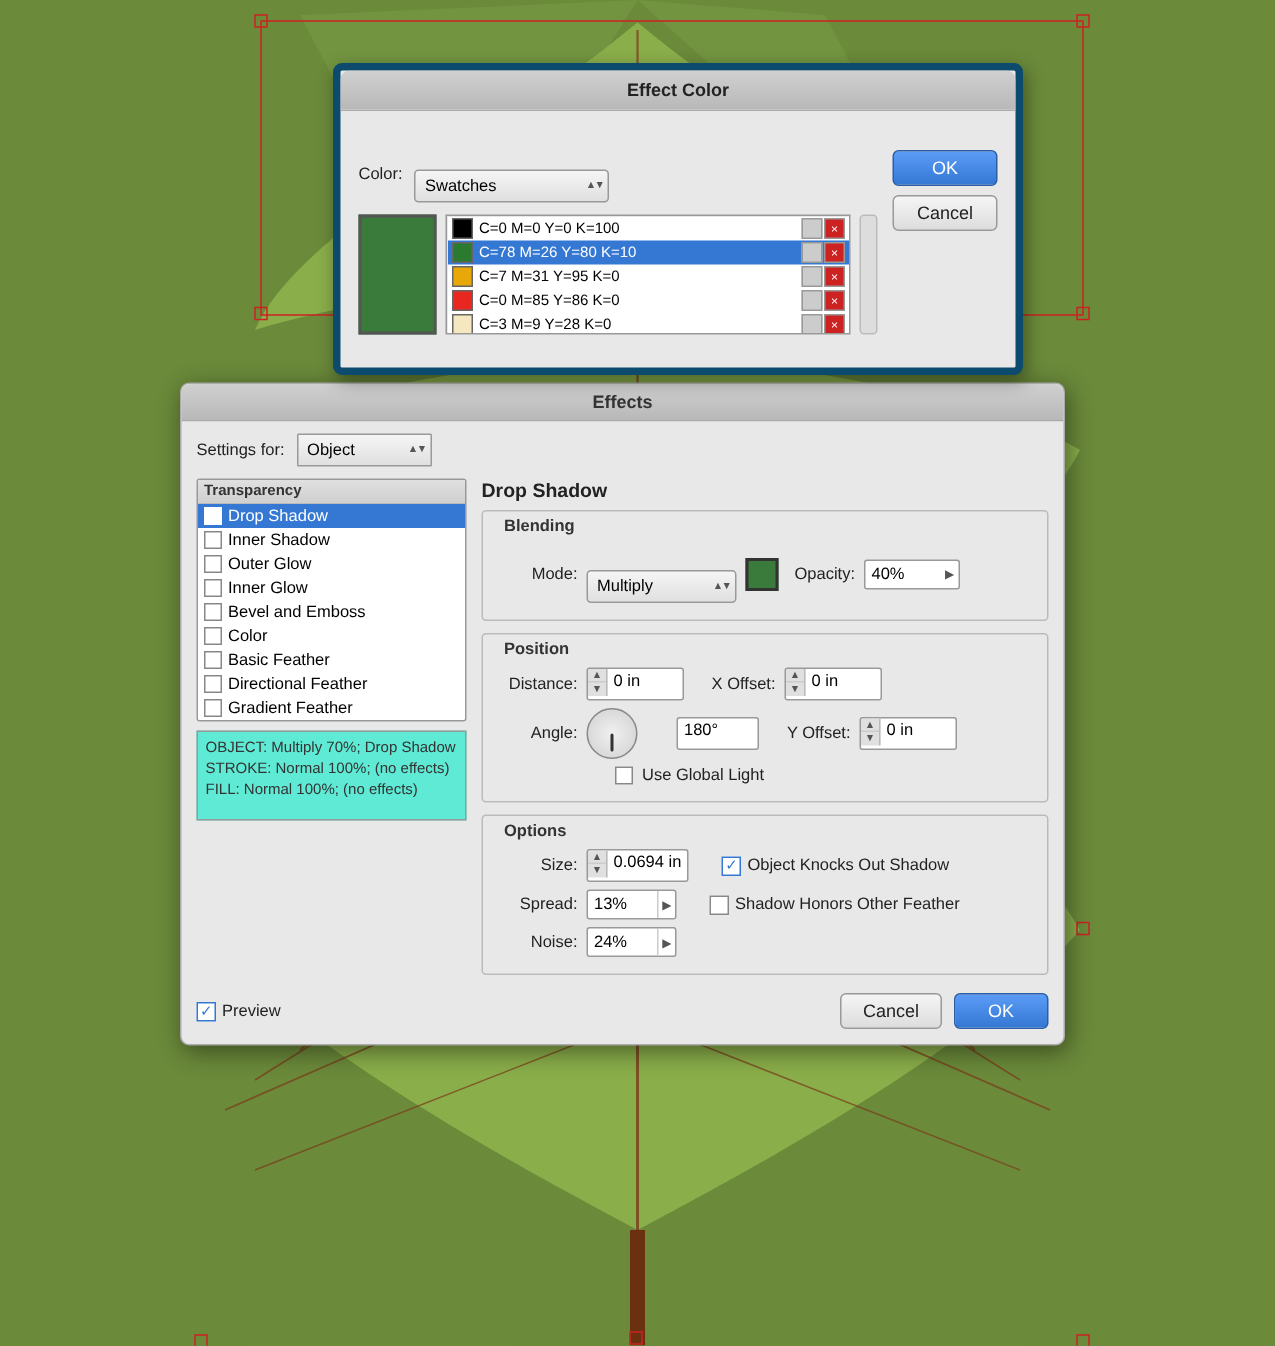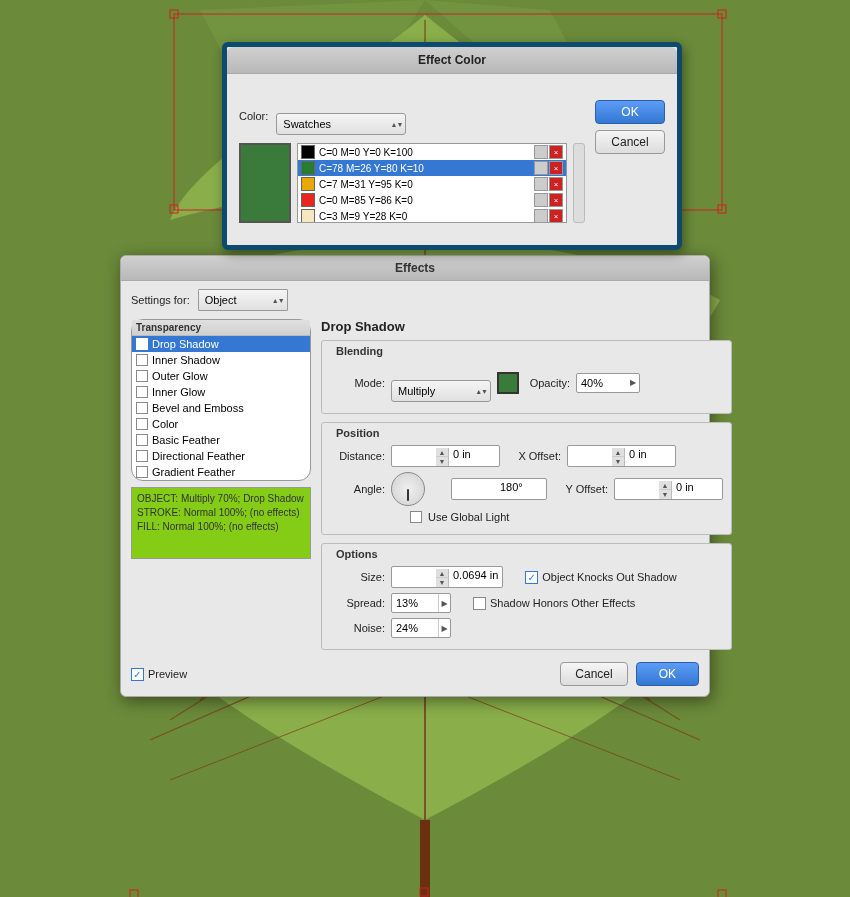--- a/index.html
+++ b/index.html
@@ -247,21 +247,21 @@
 
     
     .effects-left {
       width: 180px;
       flex-shrink: 0;
     }
 
     .effects-list-box {
       border: 1px solid #999;
       background: white;
-      border-radius: 12px;
+      border-radius: 2px;
       margin-bottom: 6px;
     }
 
     .effects-list-header {
       background: linear-gradient(to bottom, #e0e0e0, #d0d0d0);
       padding: 2px 4px;
       font-size: 10px;
       font-weight: bold;
       color: #333;
       border-bottom: 1px solid #bbb;
@@ -302,25 +302,25 @@
     .effect-item.selected .effect-checkbox.checked {
       color: white;
     }
 
     .effect-name {
       font-size: 11px;
     }
 
     .effects-info-box {
       border: 1px solid #999;
-      background: #84cc16;
+      background: #5eead4;
       padding: 4px 5px;
       font-size: 10px;
       color: #333;
-      height: 72px;
+      height: 60px;
       overflow: hidden;
       line-height: 1.4;
     }
 
     
     .effects-right {
       flex: 1;
     }
 
     .panel-title {
@@ -358,26 +358,25 @@
 
     .form-label {
       font-size: 11px;
       color: #222;
       min-width: 55px;
       text-align: right;
     }
 
     .input-with-spin {
       display: flex;
-      align-items: flex-end;
+      align-items: flex-start;
       border: 1px solid #999;
       border-radius: 2px;
       background: white;
       overflow: hidden;
-      padding-left: 44px;
     }
 
     .spin-btn {
       display: flex;
       flex-direction: column;
       border-right: 1px solid #bbb;
       background: #e0e0e0;
     }
 
     .spin-up, .spin-down {
@@ -878,21 +877,21 @@
               </div>
             </div>
             <div class="form-row">
               <span class="form-label">Spread:</span>
               <div class="percent-input">
                 <span class="percent-val">13%</span>
                 <span class="percent-arrow">▶</span>
               </div>
               <div style="flex:1; display:flex; align-items:center; gap:4px; margin-left:16px;">
                 <div class="checked-box" style="color:transparent; border:1px solid #888; background:white; width:13px; height:13px;"></div>
-                <span class="checkbox-label">Shadow Honors Other Effects</span>
+                <span class="checkbox-label">Shadow Honors Other Feather</span>
               </div>
             </div>
             <div class="form-row">
               <span class="form-label">Noise:</span>
               <div class="percent-input">
                 <span class="percent-val">24%</span>
                 <span class="percent-arrow">▶</span>
               </div>
             </div>
           </div>

